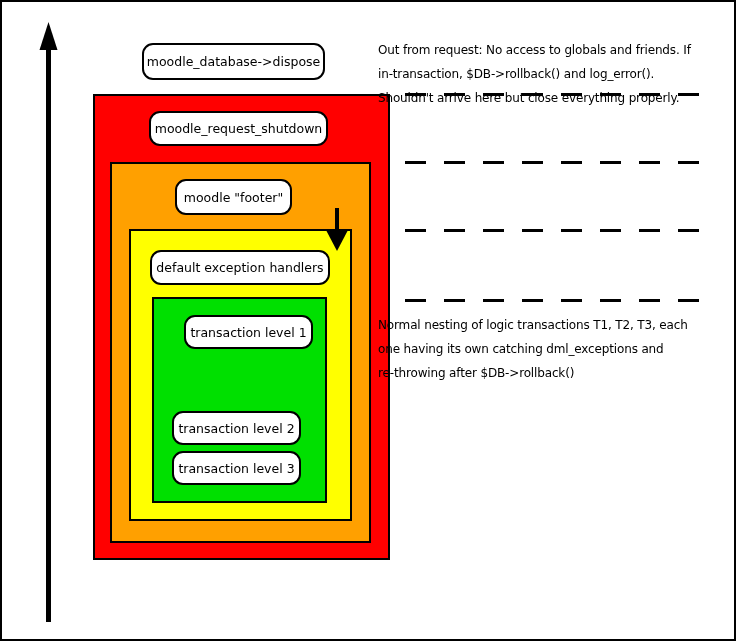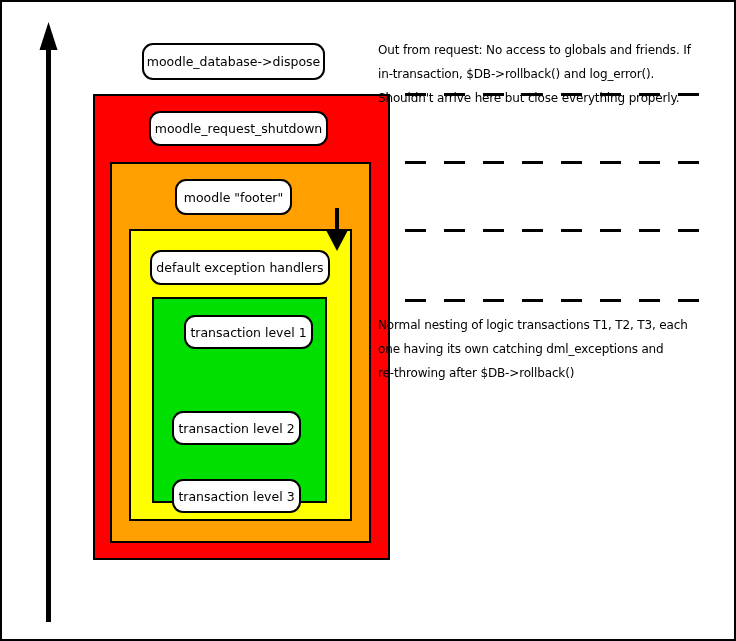--- a/index.html
+++ b/index.html
@@ -56,21 +56,21 @@
   #box-orange {left:108px;top:160px; width:261px;height:381px;}
   #box-yellow {left:127px;top:227px; width:223px;height:292px;}
   #box-green  {left:150px;top:295px; width:175px;height:206px;}
 
   #pill-dispose  {left:140px;top:41px; width:183px;height:37px;}
   #pill-shutdown {left:147px;top:109px;width:179px;height:35px;}
   #pill-footer   {left:173px;top:177px;width:117px;height:36px;}
   #pill-handlers {left:148px;top:248px;width:180px;height:35px;}
   #pill-t1       {left:182px;top:313px;width:129px;height:34px;}
   #pill-t2       {left:170px;top:381px;width:129px;height:34px;margin-top:28px;}
-  #pill-t3       {left:170px;top:449px;width:129px;height:34px;margin-top:28px;}
+  #pill-t3       {left:170px;top:449px;width:129px;height:34px;}
 
   #note-1{top:36px;}
   #note-2{top:101px;}
   #note-3{top:171px;}
   #note-4{top:241px;}
   #note-5{top:311px;}
   #dash-1{top:91px;}
   #dash-2{top:159px;}
   #dash-3{top:227px;}
   #dash-4{top:297px;}

